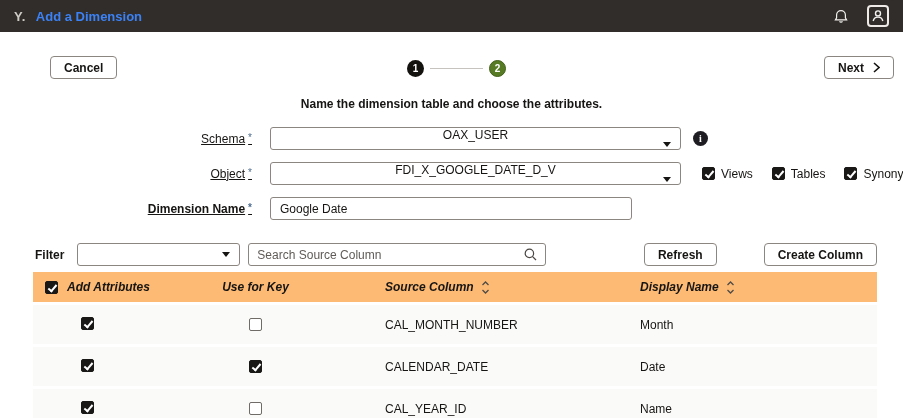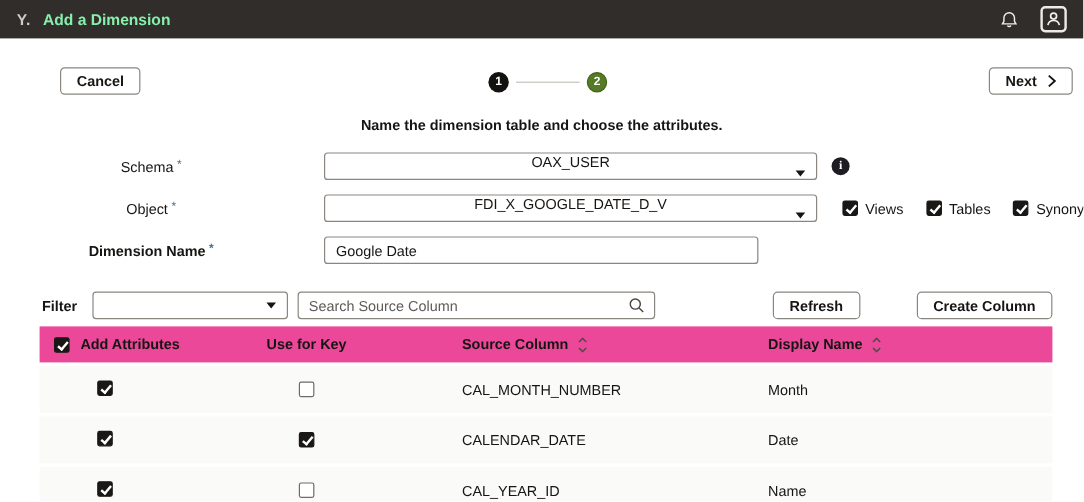--- a/index.html
+++ b/index.html
@@ -4,21 +4,21 @@
 <style>
   * { margin:0; padding:0; box-sizing:border-box; }
   html,body { background:#fff; }
   body { font-family:"Liberation Sans", sans-serif; color:#161513; }
   .screen { position:relative; width:903px; height:418px; background:#fff; overflow:hidden; }
 
   
   .appbar { position:absolute; top:0; left:0; right:0; height:32px; background:#312d2a;
             display:flex; align-items:center; padding:0 14px; gap:10px; }
   .logo { color:#cfccc7; font-size:13px; font-weight:700; letter-spacing:.5px; }
-  .appbar-title { color:#86efac; font-size:13px; font-weight:700; }
+  .appbar-title { color:#3b82f6; font-size:13px; font-weight:700; }
   .appbar-right { margin-left:auto; display:flex; align-items:center; gap:18px; }
   .iconbtn { display:flex; align-items:center; justify-content:center; cursor:pointer; }
   .avatar-box { width:22px; height:22px; border:2px solid #edeae7; border-radius:4px;
                 display:flex; align-items:center; justify-content:center; }
 
   
   .btn { height:23px; padding:0 13px; border:1px solid #8b8680; border-radius:4px; background:#fff;
          font-family:inherit; font-size:12px; font-weight:600; color:#161513;
          display:inline-flex; align-items:center; gap:9px; cursor:pointer;margin-left:40px; }
   .cancel-btn { position:absolute; top:56px; left:10px; }
@@ -31,21 +31,21 @@
   .step-done   { background:#14120f; }
   .step-active { background:#567b24; border:1px solid #42611a; }
   .connector { width:53px; height:1px; background:#c6c2bd; margin:0 6px; }
 
   .instruction { position:absolute; top:97px; left:0; right:0; text-align:center;
                  font-size:12px; font-weight:600; }
 
   
   .form-row { position:absolute; left:0; display:flex; align-items:center; height:23px; }
   .frow-1 { top:127px; } .frow-2 { top:162px; } .frow-3 { top:197px; }
-  .flabel { width:252px; text-align:center; font-size:12px; }
+  .flabel { width:252px; text-align:right; font-size:12px;text-decoration:underline; }
   .flabel.bold { font-weight:700; }
   .req { color:#4f6d90; font-size:10px; vertical-align:top; margin-left:3px; }
   .dd { width:411px; height:23px; margin-left:18px; border:1px solid #8b8680; border-radius:3px;
         background:#fff; display:flex; align-items:center; padding:0 9px; font-size:12px; cursor:pointer;flex-direction:column; }
   .caret { margin-left:auto; width:0; height:0; border-left:4px solid transparent;
            border-right:4px solid transparent; border-top:5px solid #161513; }
   .text-input { width:362px; height:23px; margin-left:18px; border:1px solid #8b8680; border-radius:3px;
                 padding:0 9px; font-family:inherit; font-size:12px; color:#161513; }
   .info { width:15px; height:15px; border-radius:50%; background:#1d1d22; color:#fff;
           font-size:10px; font-weight:700; display:flex; align-items:center; justify-content:center;
@@ -68,21 +68,21 @@
                display:flex; align-items:center; padding:0 9px; cursor:pointer; }
   .searchbox { width:298px; height:23px; margin-left:8px; border:1px solid #8b8680; border-radius:3px;
                display:flex; align-items:center; padding:0 8px; background:#fff; }
   .searchbox input { border:none; outline:none; flex:1; font-family:inherit; font-size:12px; color:#161513; background:transparent; }
   .searchbox input::placeholder { color:#5f5b57; opacity:1; }
   .toolbar-buttons { margin-left:auto; display:flex; gap:7px; }
 
   
   .table { position:absolute; top:272px; left:33px; right:26px; }
   .thead, .trow { display:grid; grid-template-columns:160px 125px 255px 1fr; align-items:center; }
-  .thead { height:30px; background:#ec4899; font-weight:700; font-size:12px; }
+  .thead { height:30px; background:#fdba74; font-weight:700; font-size:12px;font-style:italic; }
   .trow  { height:39px; background:#fafaf8; margin-top:3px; font-size:12px; }
   .h-add { display:flex; align-items:center; gap:9px; padding-left:12px; }
   .h-key { text-align:center; }
   .h-sortable { display:flex; align-items:center; gap:7px; padding-left:67px; cursor:pointer; }
   .c-add { padding-left:48px; }
   .c-key { display:flex; justify-content:center; }
   .c-text { padding-left:67px; }
   .sort-glyph { display:flex; }
 </style>
 </head>

